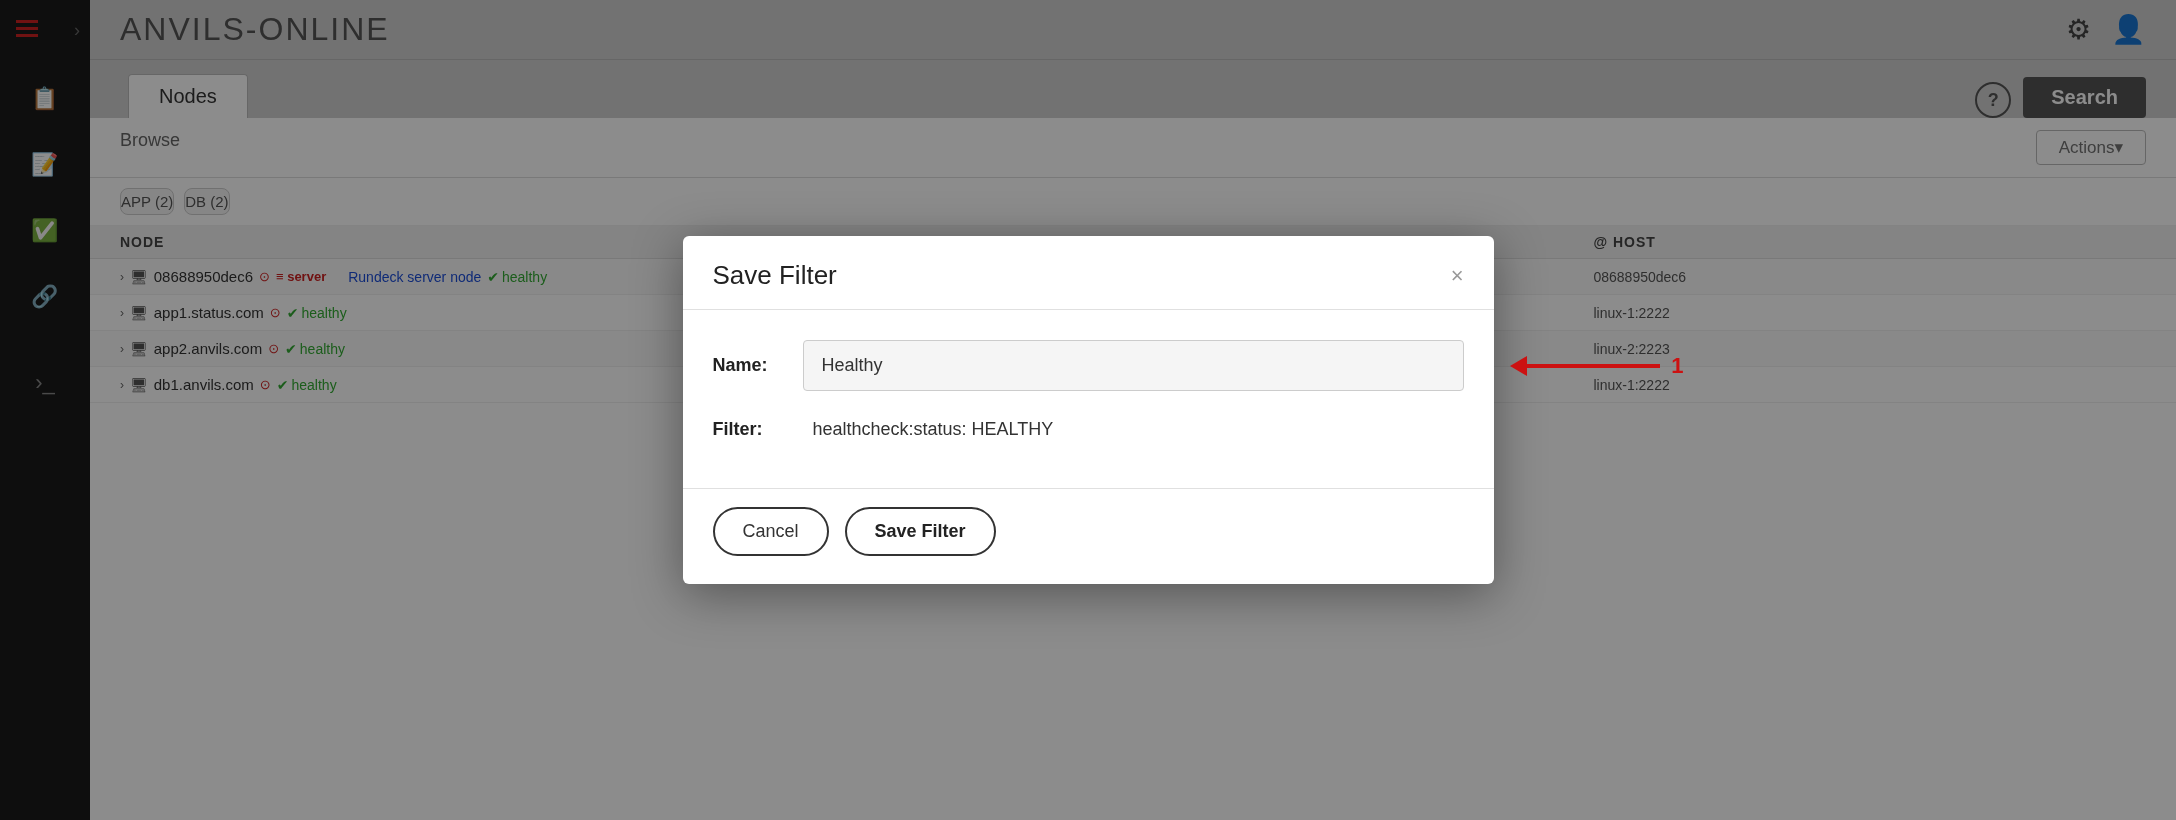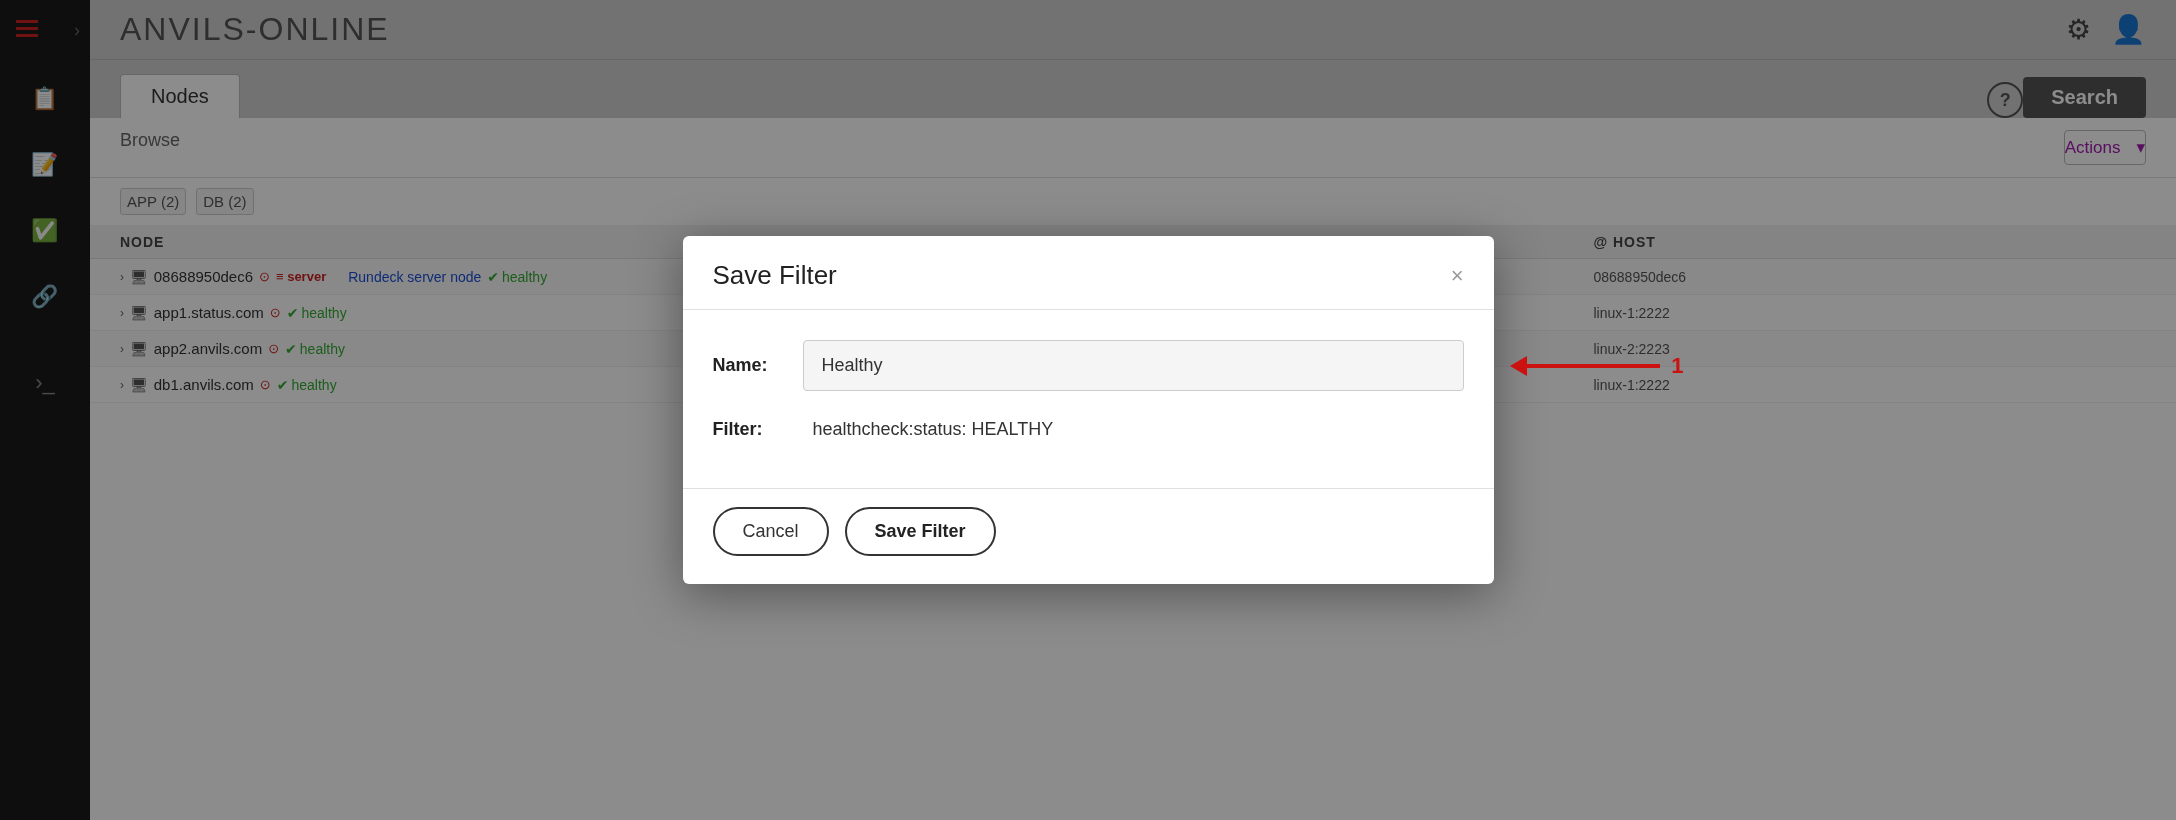--- a/index.html
+++ b/index.html
@@ -100,21 +100,22 @@
       color: #444;
       cursor: pointer;
     }
 
     
     .sub-header {
       background: #d0d0d0;
       padding: 14px 30px 0 30px;
       display: flex;
       align-items: flex-end;
-      gap: 0;
+      gap: 12px;
+      margin-left: 8px;
     }
     .tab-nodes {
       background: white;
       border: 1px solid #bbb;
       border-bottom: none;
       padding: 10px 30px;
       font-size: 20px;
       color: #333;
       border-radius: 4px 4px 0 0;
     }
@@ -158,42 +159,42 @@
       border-bottom: 1px solid #ddd;
     }
     .browse-label {
       font-size: 18px;
       color: #666;
     }
     .actions-btn {
       margin-left: auto;
       border: 1px solid #bbb;
       background: white;
-      padding: 6px 0;
+      padding: 6px 22px;
       border-radius: 4px;
       font-size: 17px;
-      color: #a21caf;
-      cursor: pointer;
-      display: flex;
-      align-items: center;
-      gap: 16px;
+      color: #737373;
+      cursor: pointer;
+      display: flex;
+      align-items: center;
+      gap: 0;
     }
     .tag-bar {
       padding: 10px 30px;
       display: flex;
       gap: 10px;
       background: white;
       border-bottom: 1px solid #eee;
     }
     .tag {
       font-size: 15px;
       color: #555;
-      padding: 4px 6px;
+      padding: 4px 0;
       border: 1px solid #ccc;
-      border-radius: 3px;
+      border-radius: 8px;
       background: #f5f5f5;
     }
     .node-table-header {
       display: flex;
       padding: 8px 30px;
       background: #f0f0f0;
       font-size: 14px;
       font-weight: bold;
       color: #444;
       text-transform: uppercase;

